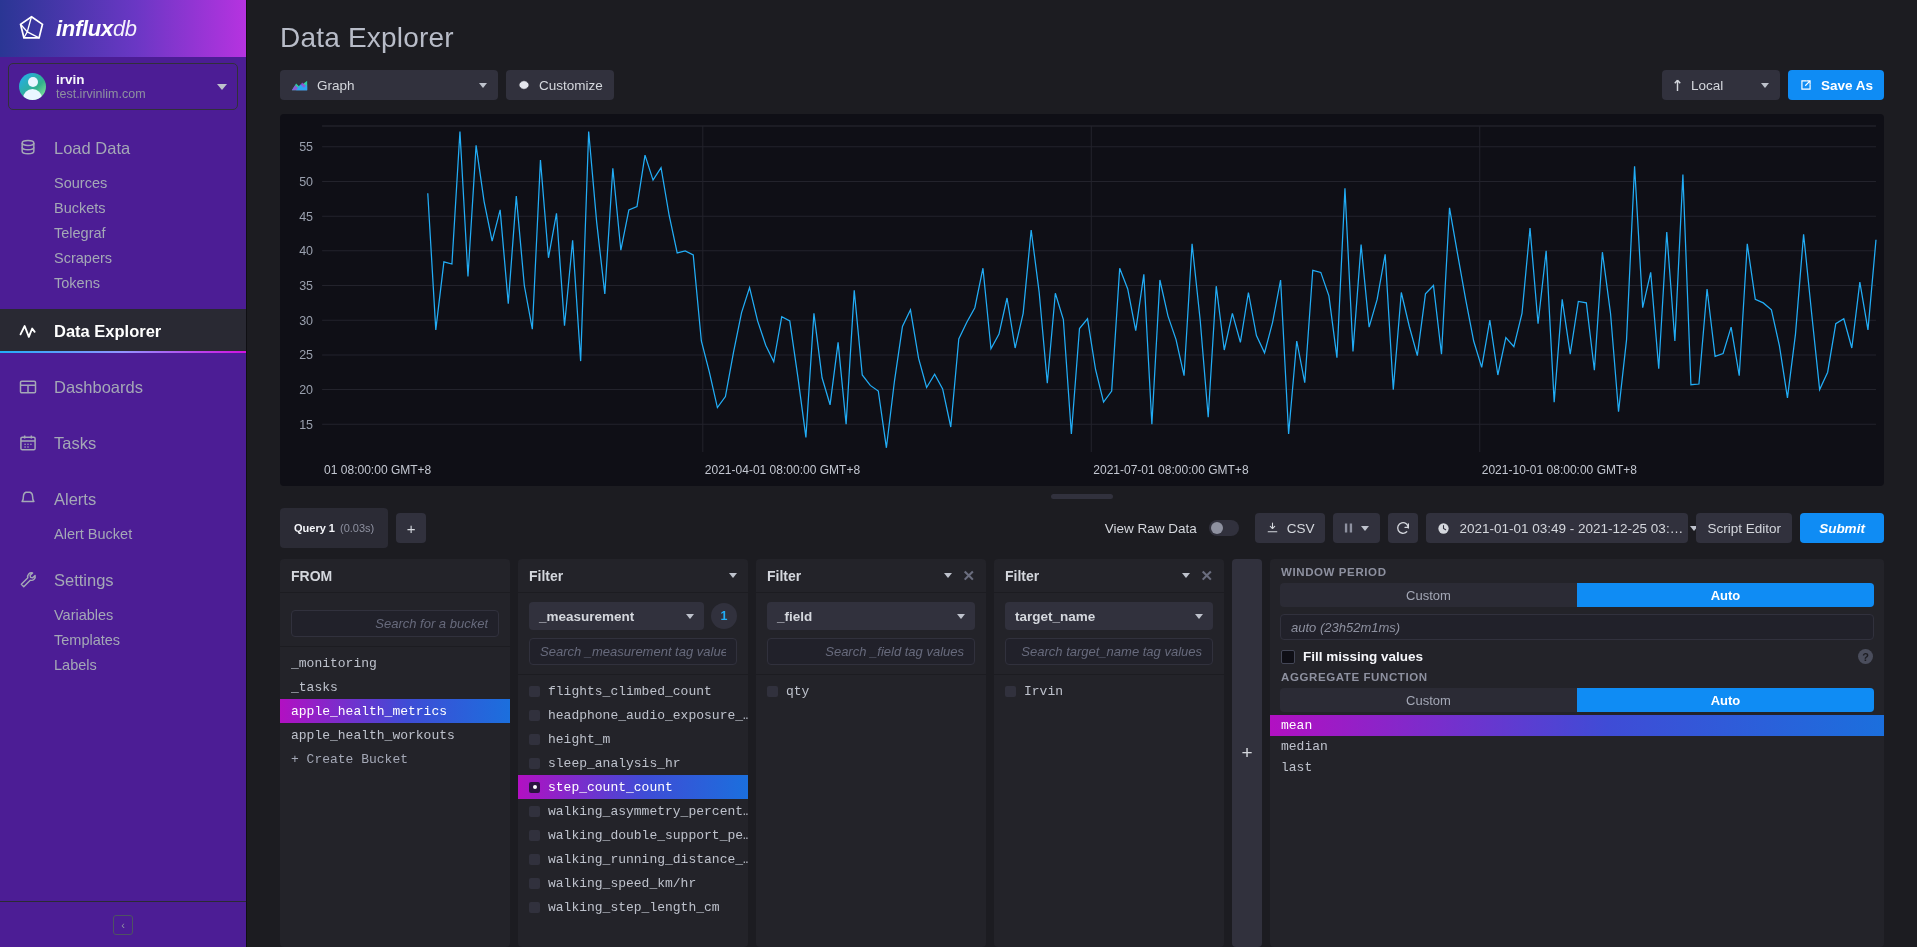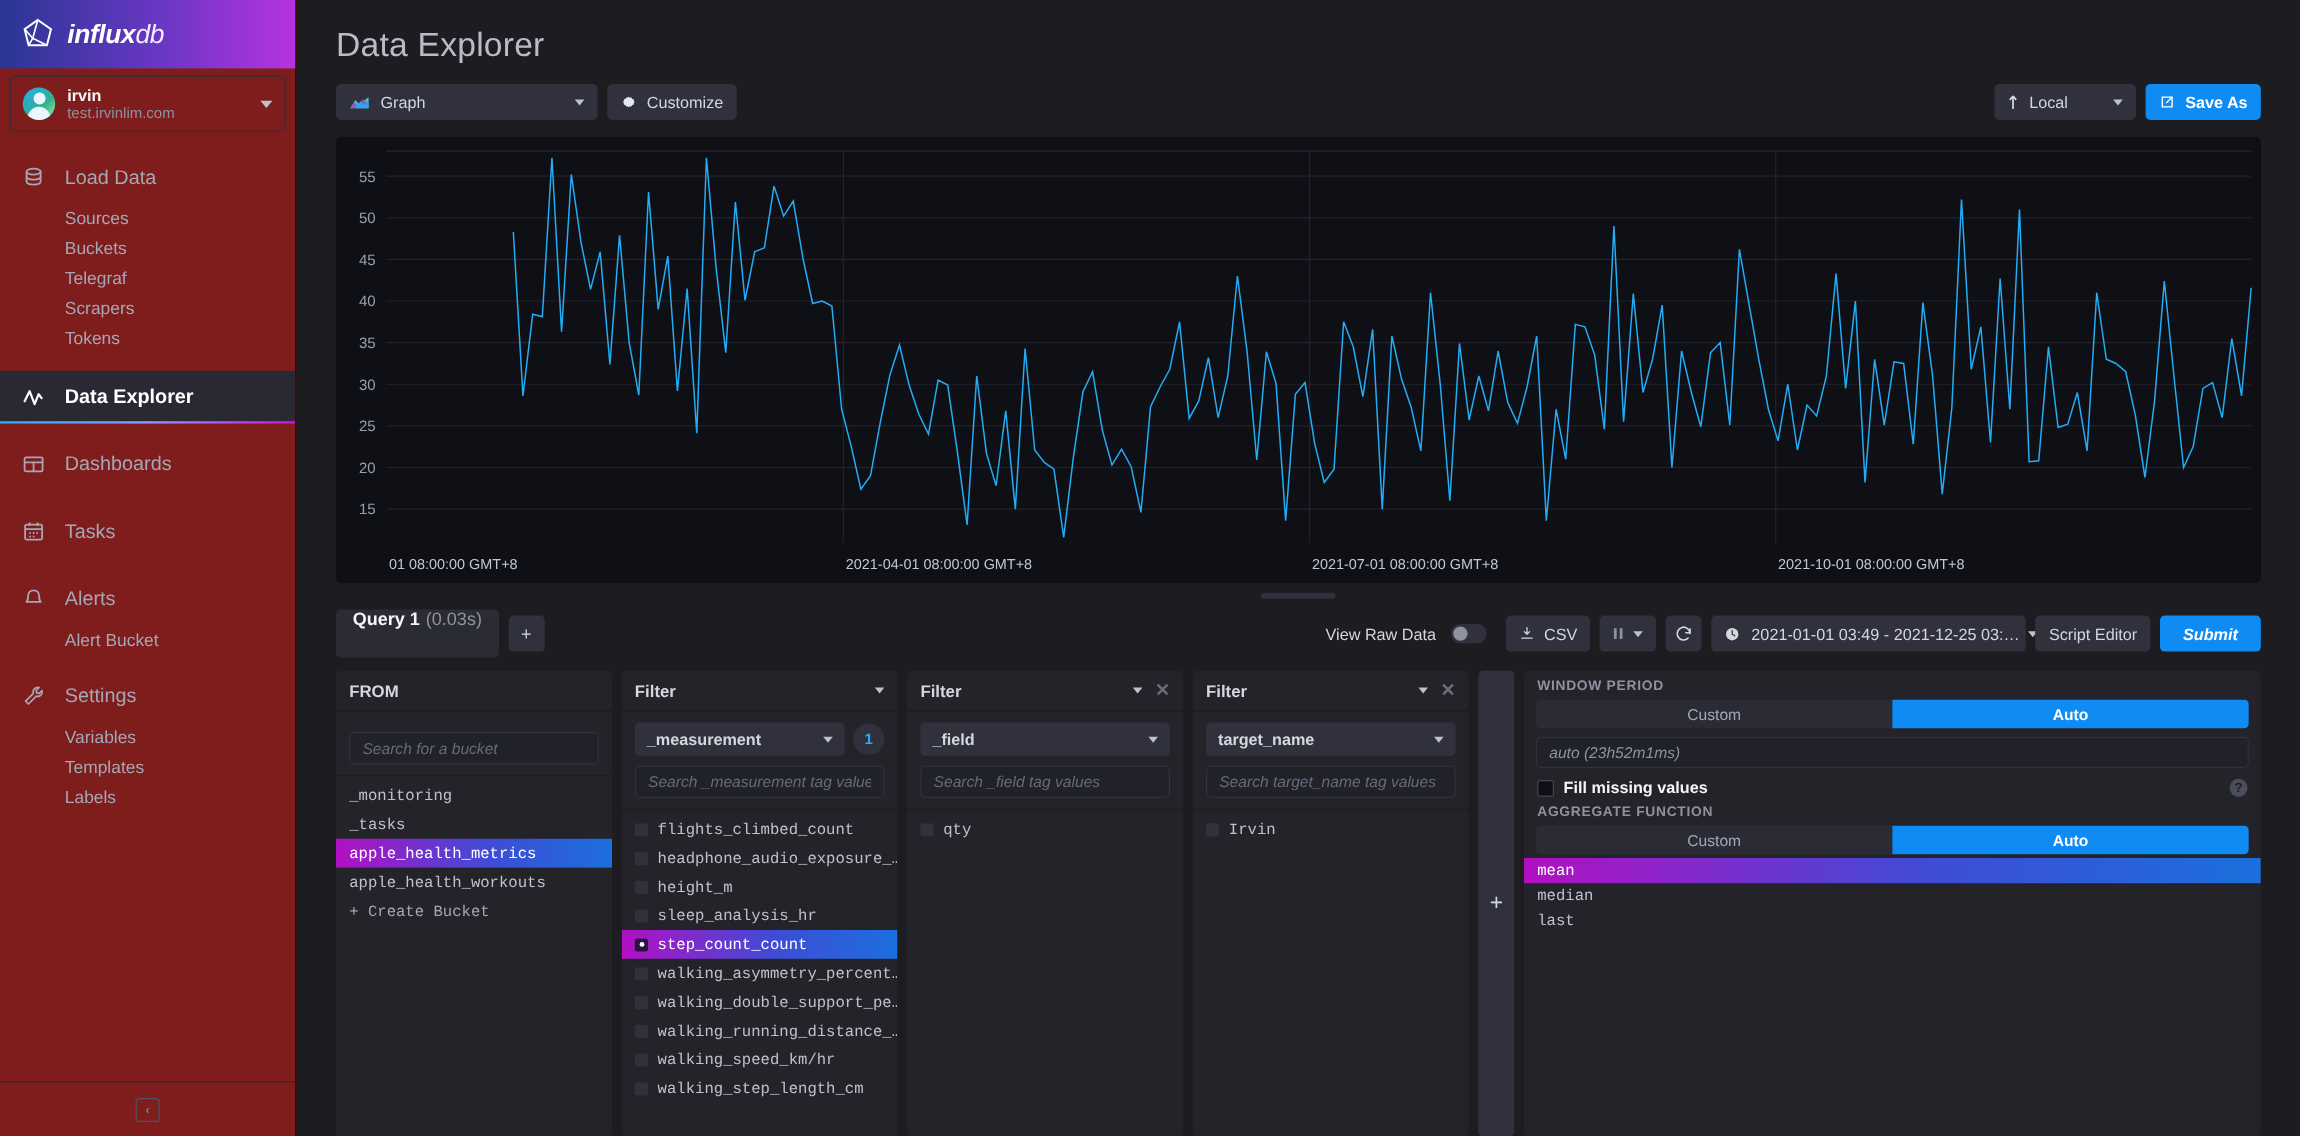--- a/index.html
+++ b/index.html
@@ -8,21 +8,21 @@
     background: #07070e;
     font-family: "Liberation Sans", sans-serif;
     color: #bec2cc;
     overflow: hidden;
   }
   .app { display: flex; width: 1917px; height: 947px; }
 
   
   .sidebar {
     width: 247px; height: 947px;
-    background: #7f1d1d;
+    background: #4c1d95;
     display: flex; flex-direction: column;
     flex: 0 0 247px;
     position: relative;
     border-right: 1px solid #0f0f13;
   }
   .logo-bar {
     height: 57px;
     background: linear-gradient(90deg, #2a3694 0%, #6a37c4 55%, #b633e0 100%);
     display: flex; align-items: center;
     padding-left: 18px; gap: 11px;
@@ -150,21 +150,21 @@
     width: 62px; height: 5px; border-radius: 3px; background:#31313d; cursor:row-resize;
   }
 
   
   .query-bar {
     display:flex; align-items:center; gap:8px;
     padding: 4px 33px 0 33px;
   }
   .tab-query {
     height:40px;border-radius:4px;background:#2b2b35;padding:0 14px;
-    display:flex;align-items:flex-start;font-size:15px;color:#f5f6fa;font-weight:bold;cursor:pointer;
+    display:flex;align-items:center;font-size:11px;color:#f5f6fa;font-weight:bold;cursor:pointer;
   }
   .tab-query .dur { color:#8e91a0; font-weight:normal; margin-left:5px; }
   .icon-btn {
     height:30px;min-width:30px;border-radius:4px;background:#31313d;
     display:flex;align-items:center;justify-content:center;color:#d4d7dd;
     font-size:15px;cursor:pointer;
   }
   .raw-label { font-size:13.5px; color:#d4d7dd; margin-right:4px; }
   .toggle {
     width:30px;height:16px;border-radius:9px;background:#31313d;
@@ -206,21 +206,21 @@
   }
   .count-badge {
     width:26px;height:26px;border-radius:50%;background:#31313d;
     display:flex;align-items:center;justify-content:center;
     font-size:12.5px;color:#22ADF6;font-weight:bold;flex:0 0 26px;
   }
   .search-input {
     margin-top:8px; width:100%; height:27px; border-radius:4px;
     background:#21212a; border:1px solid #31313d;
     padding:0 10px; font-size:13px; color:#d4d7dd;
-    font-style: italic; font-family:"Liberation Sans", sans-serif;
+    font-style: italic; font-family:"Liberation Sans", sans-serif;text-align:right;
   }
   .search-input::placeholder { color:#676a7c; font-style:italic; }
   .list { margin-top:9px; overflow:hidden; flex:1 1 auto; border-top:1px solid #1c1c21; padding-top:4px; }
   .list-item {
     height:24px; display:flex;align-items:center; gap:8px;
     padding: 0 11px; font-size:13px; color:#bec2cc;
     font-family:"Liberation Mono", monospace; cursor:pointer; white-space:nowrap;
     overflow:hidden;
     text-align:right;
   }

